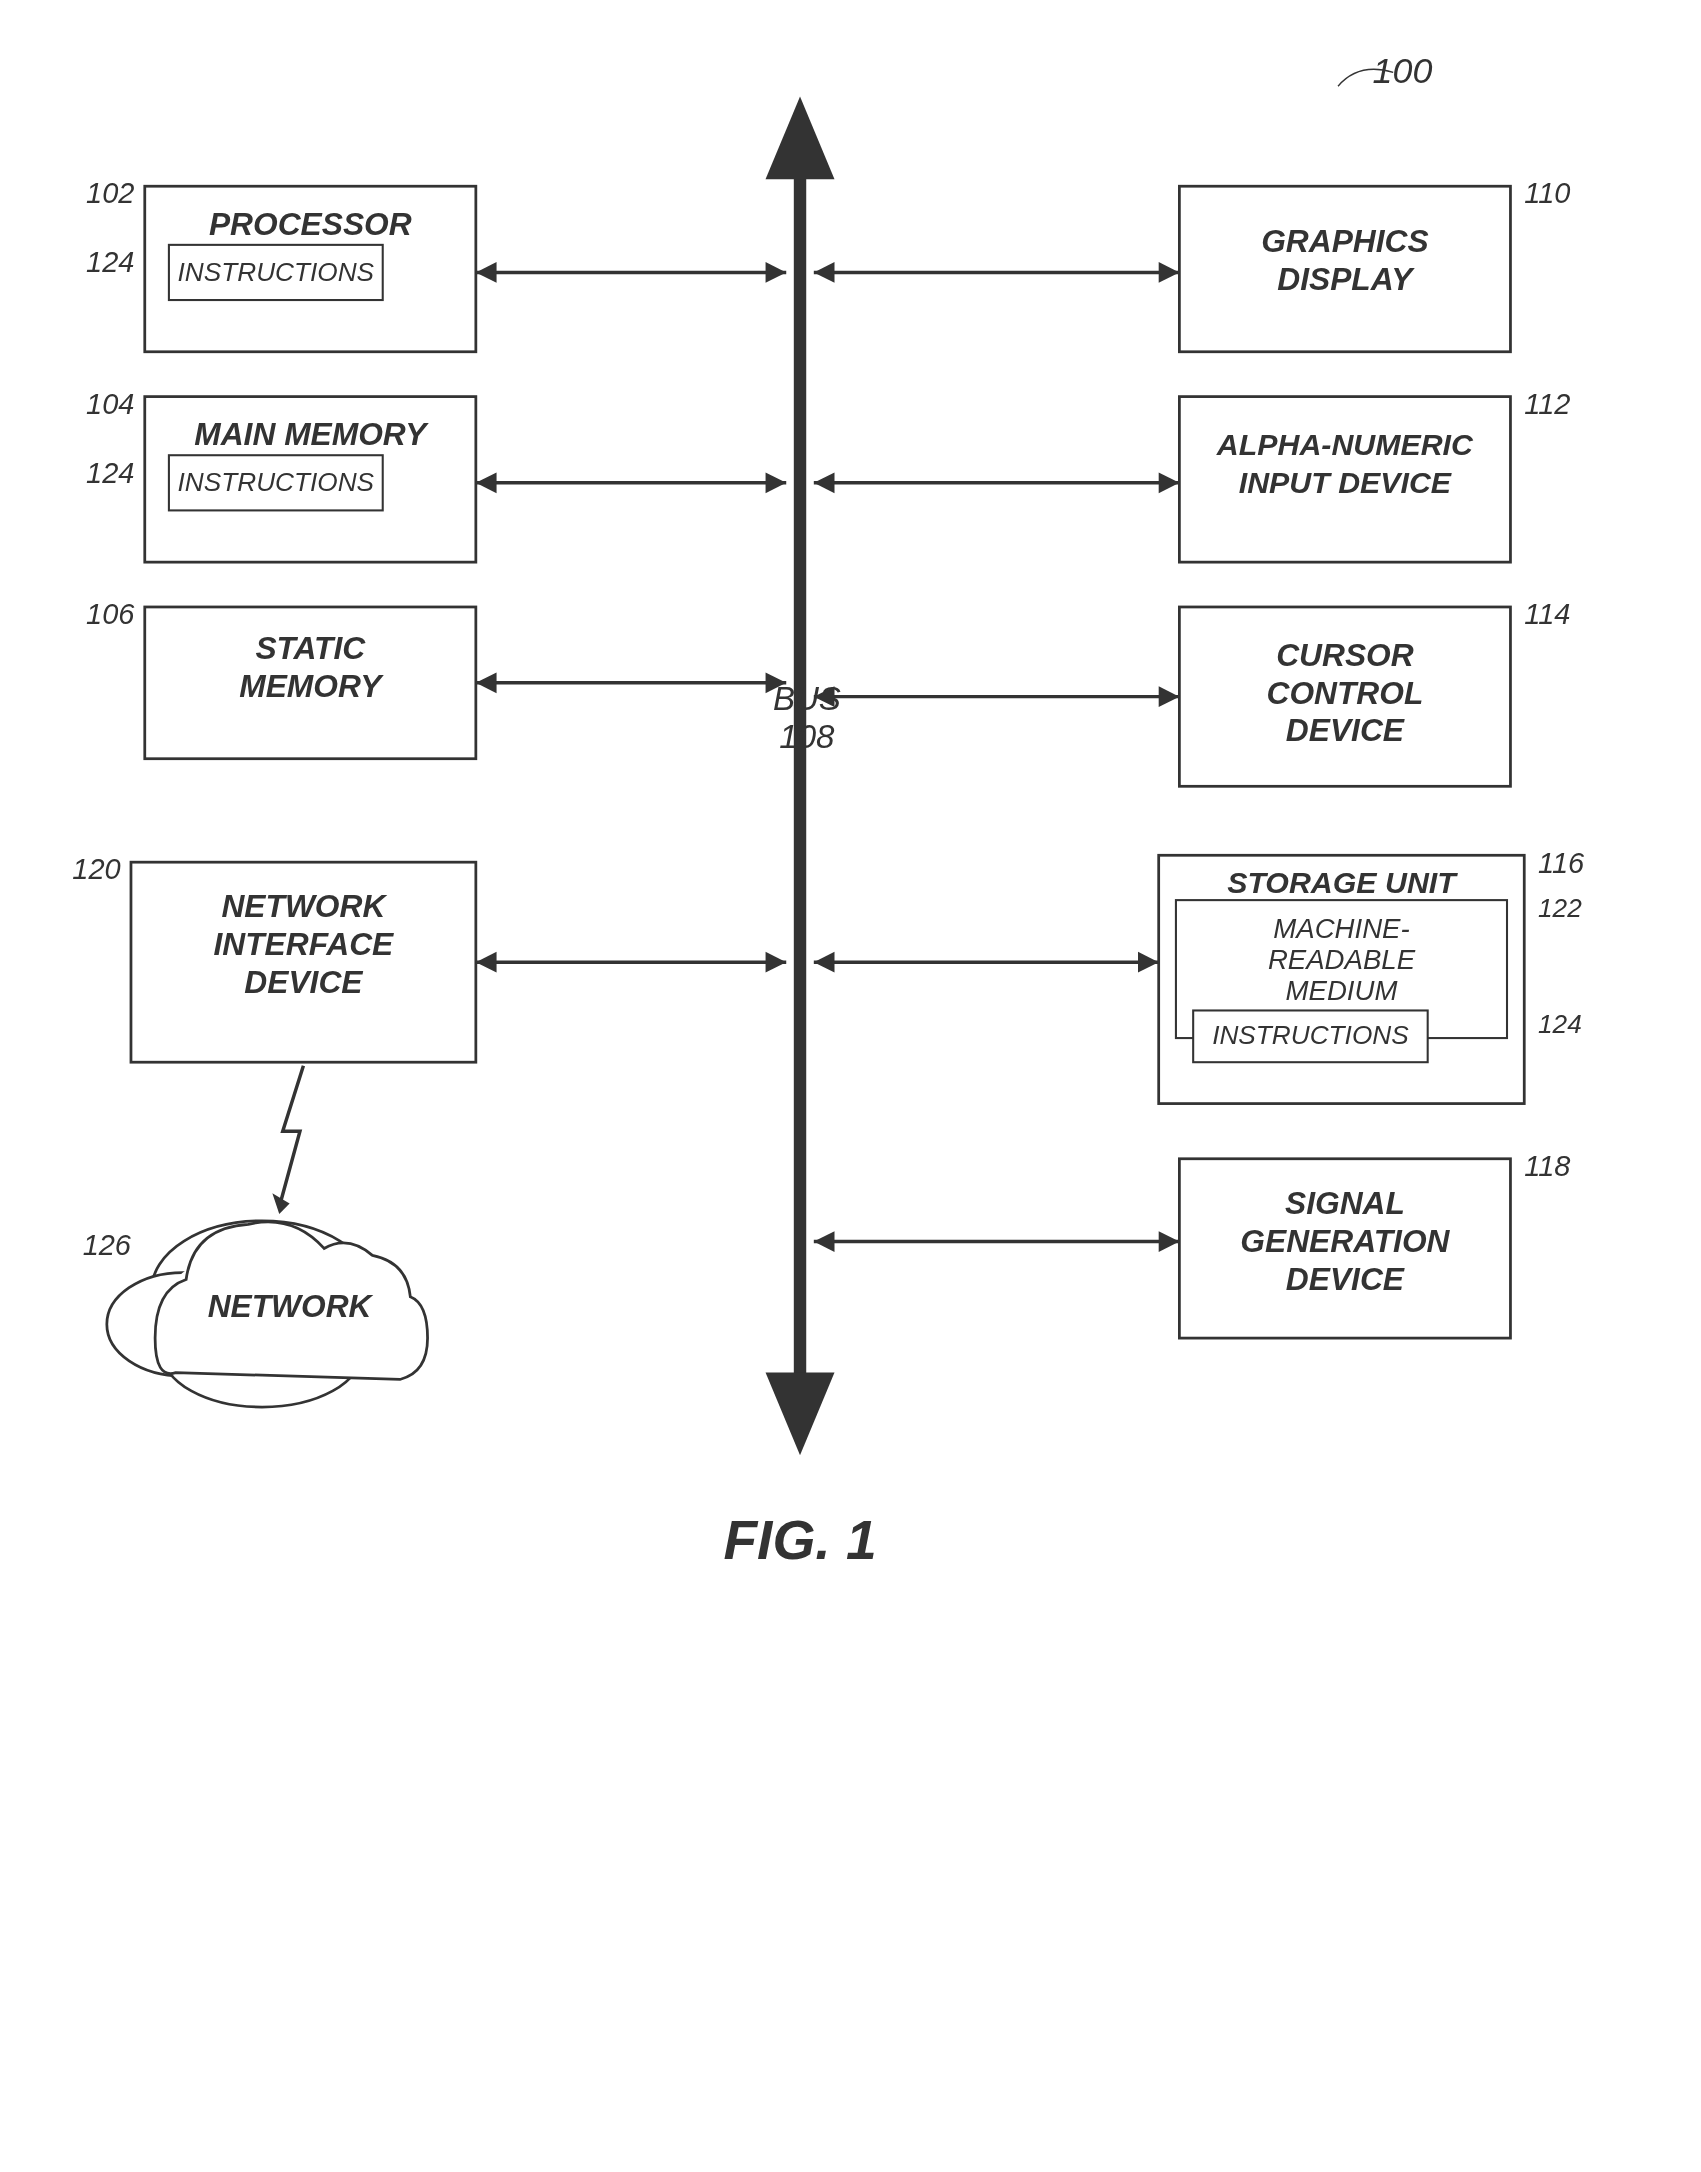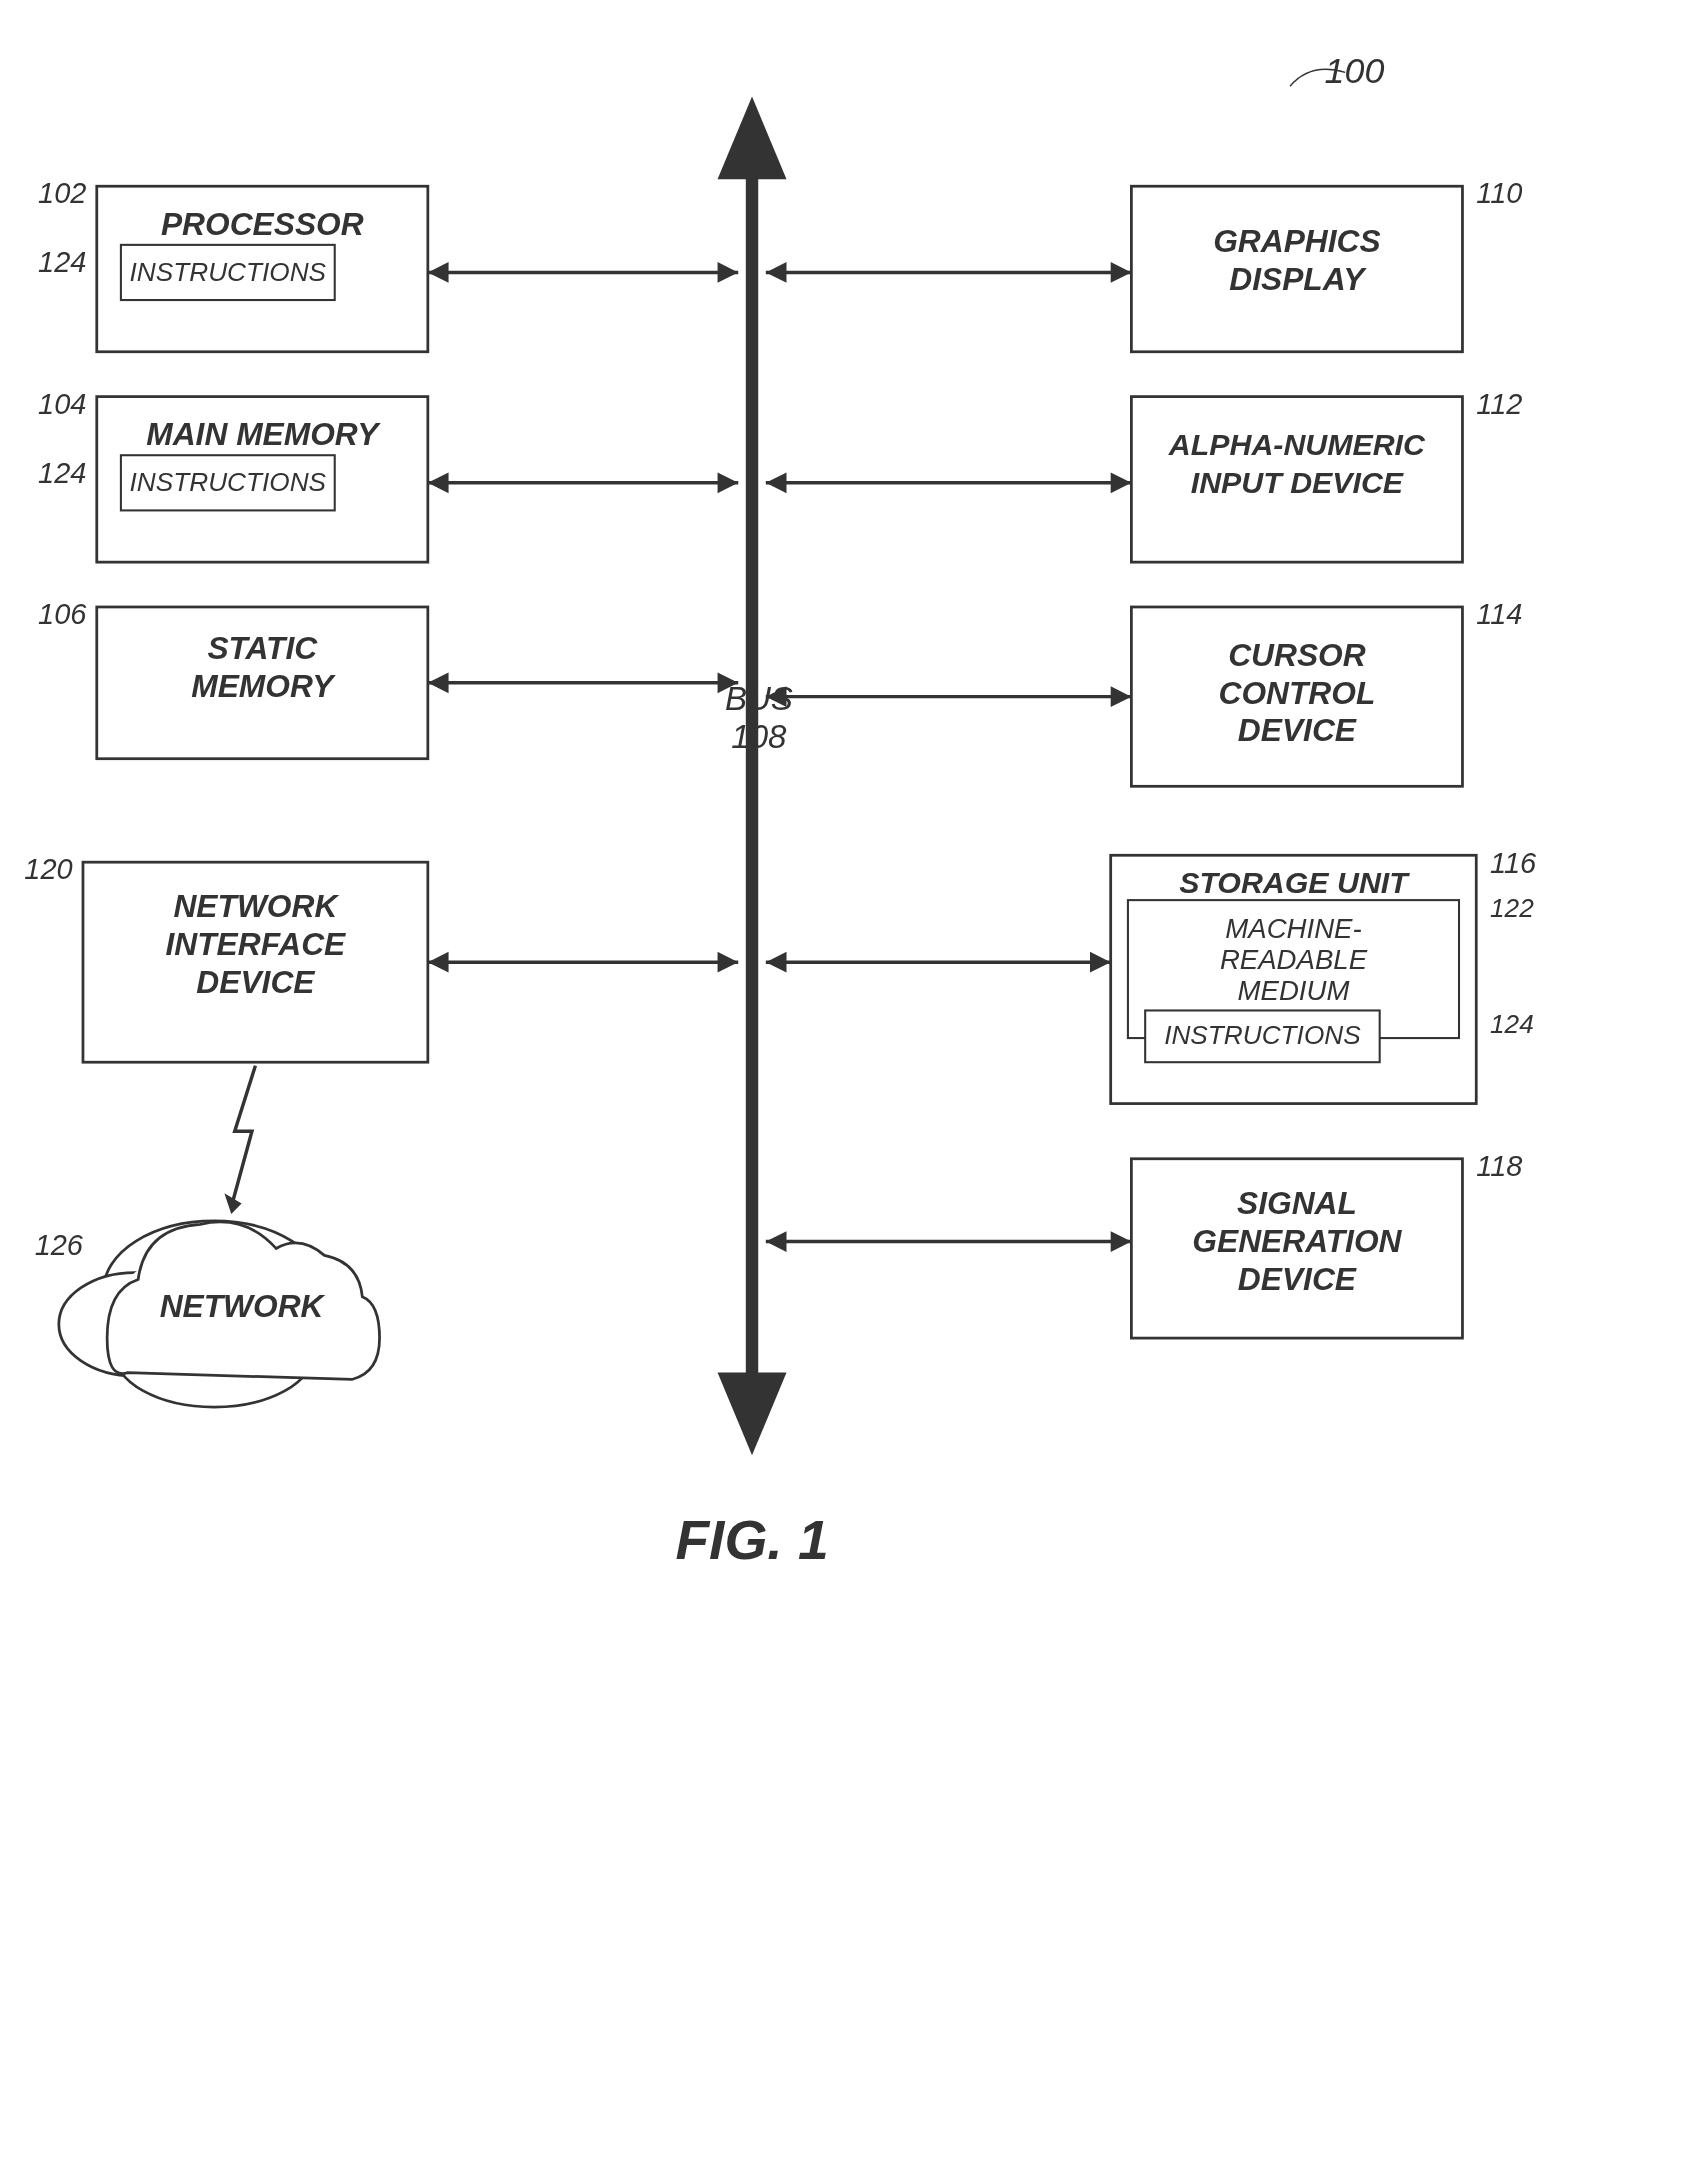--- a/index.html
+++ b/index.html
@@ -9,20 +9,21 @@
       width: 1702px;
       height: 2172px;
       position: relative;
       overflow: hidden;
     }
     .diagram-container {
       position: absolute;
       top: 0; left: 0;
       width: 1702px;
       height: 2172px;
+      padding-left: 48px;
     }
     svg {
       width: 1702px;
       height: 2172px;
     }
     text {
       font-family: Arial, sans-serif;
     }
   </style>
 </head>

